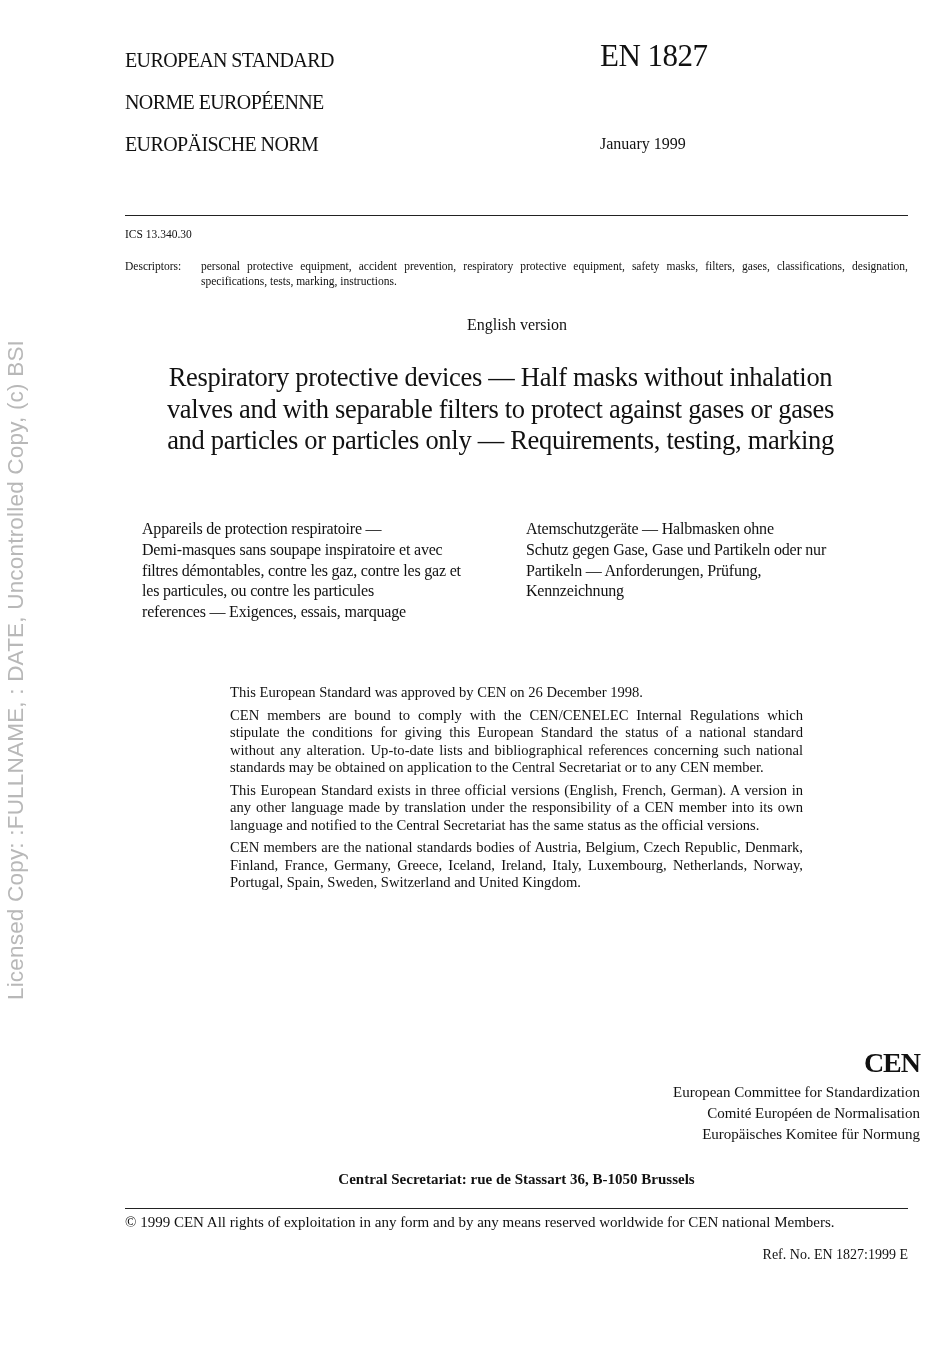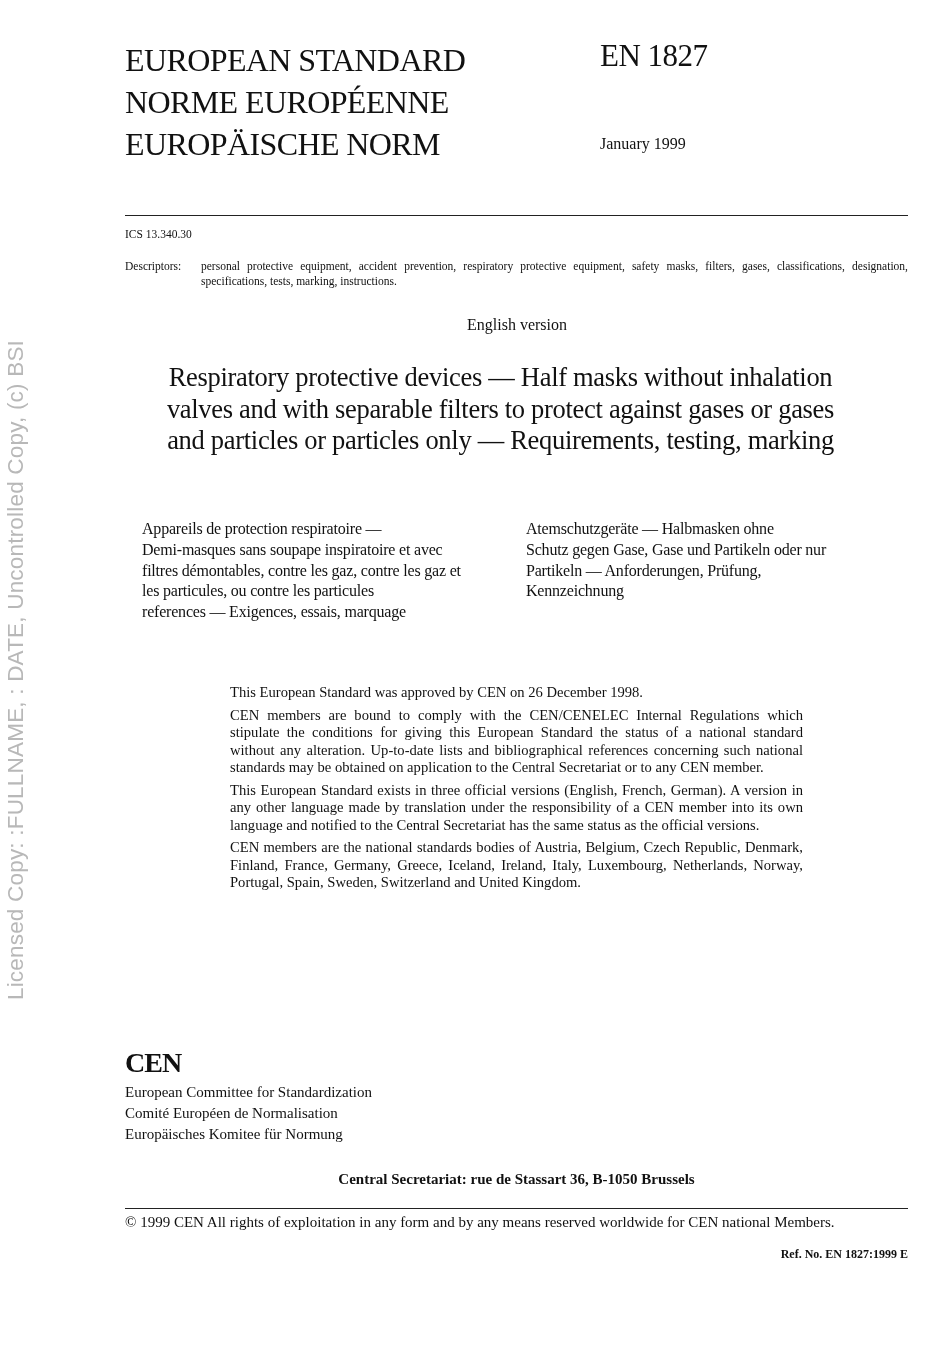--- a/index.html
+++ b/index.html
@@ -1,21 +1,21 @@
 <!DOCTYPE html>
 <html><head>
 <meta charset="utf-8">
 <style>
   html, body { margin: 0; padding: 0; background: #ffffff; }
   body {
     width: 950px; height: 1345px; position: relative; overflow: hidden;
     font-family: "Liberation Serif", "DejaVu Serif", serif; color: #111;
   }
   .abs { position: absolute; }
-  .hdr-line { font-size: 32px; letter-spacing: -0.6px; line-height: 28px; }
+  .hdr-line { font-size: 20px; letter-spacing: -0.6px; line-height: 28px; }
   .en-num { font-size: 31px; letter-spacing: -0.5px; }
   .date { font-size: 16px; }
   .rule { position: absolute; left: 125px; width: 783px; height: 1px; background: #222; }
   .small { font-size: 11.5px; }
   .descriptors {
     left: 125px; top: 259px; width: 783px; font-size: 11.5px; line-height: 15px;
     display: flex;
   }
   .descriptors .label { flex: 0 0 76px; }
   .descriptors .text { flex: 1; text-align: justify; text-align-last: left; }
@@ -24,26 +24,26 @@
     left: 109px; top: 362px; width: 783px; text-align: center;
     font-size: 26.5px; line-height: 31.5px; letter-spacing: -0.3px;
   }
   .trans { top: 519px; font-size: 16px; line-height: 20.8px; letter-spacing: -0.2px; }
   .trans.fr { left: 142px; width: 390px; }
   .trans.de { left: 526px; width: 390px; }
   .approval {
     left: 230px; top: 684px; width: 573px; font-size: 14.6px; line-height: 17.5px;
   }
   .approval p { margin: 0 0 5px 0; text-align: justify; }
-  .cen-block { left: 125px; width: 783px; top: 1046px; text-align: left; }
+  .cen-block { left: 137px; width: 783px; top: 1046px; text-align: right; }
   .cen-logo { font-size: 28px; font-weight: bold; letter-spacing: -1px; line-height: 34px; }
   .cen-names { font-size: 15px; line-height: 20.8px; margin-top: 2px; }
   .secretariat { left: 125px; width: 783px; top: 1171px; text-align: center; font-size: 15px; font-weight: bold; }
   .copyright { left: 125px; top: 1213px; width: 760px; font-size: 15px; line-height: 18px; }
-  .refno { right: 42px; top: 1247px; font-size: 12px; font-weight: bold; }
+  .refno { right: 42px; top: 1247px; font-size: 14px; }
   .watermark {
     position: absolute; left: 16px; top: 670px;
     transform: translate(-50%, -50%) rotate(-90deg);
     transform-origin: center center;
     white-space: nowrap; font-family: "Liberation Sans", "DejaVu Sans", sans-serif;
     font-size: 22.5px; color: #b8b8b8; letter-spacing: 0.2px;
   }
 </style>
 </head>
 <body>

